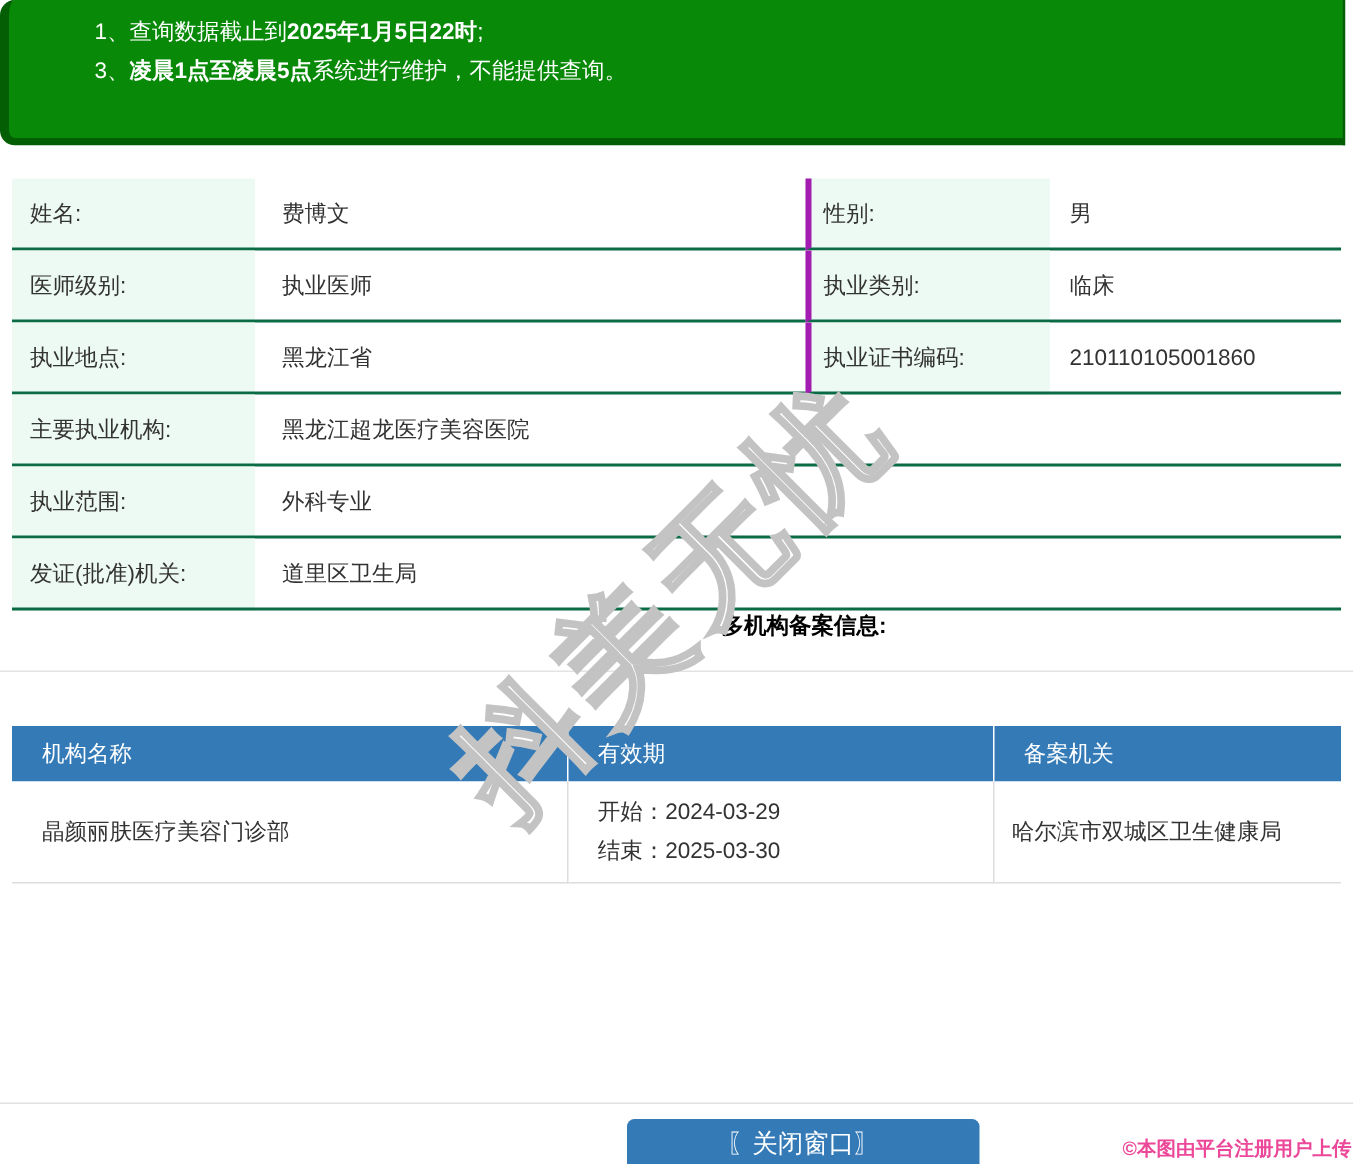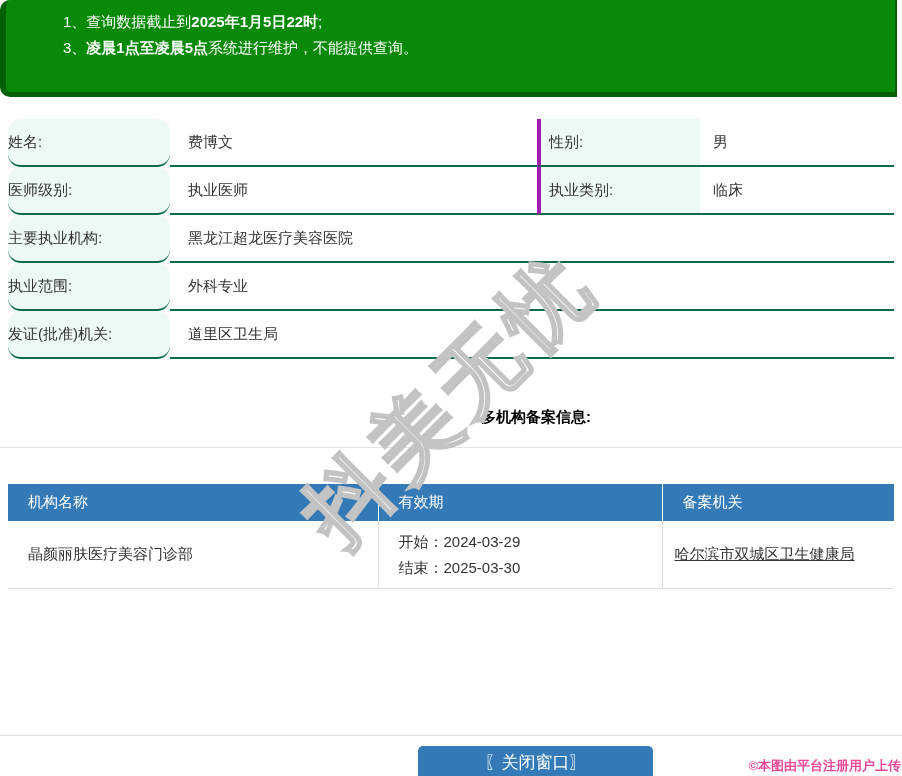--- a/index.html
+++ b/index.html
@@ -18,21 +18,21 @@
     padding:9px 0 0 57px;
   }
   .banner .nline b{font-weight:700;}
   
   .info-wrap{position:absolute;left:8px;top:119px;width:886px;}
   table{border-collapse:separate;border-spacing:0;width:886px;table-layout:fixed;}
   .info-tbl td{
     border-bottom:2px solid #0A6B45;height:44px;font-size:15px;vertical-align:middle;
     overflow:hidden;white-space:nowrap;
   }
-  .info-tbl td.lbl{background:#EDFAF3;padding-left:0;border-radius:13px;}
+  .info-tbl td.lbl{background:#EDFAF3;padding-left:12px;}
   .info-tbl td.lbl2{background:#EDFAF3;border-left:4px solid #a21caf;padding-left:8px;}
   .info-tbl td.val{padding-left:18px;}
   .info-tbl td.val2{padding-left:13px;}
   
   .section-title{
     position:absolute;top:408px;left:0;width:902px;box-sizing:border-box;padding-left:170px;
     text-align:center;font-size:15px;font-weight:bold;color:#000000;
   }
   .divider1{position:absolute;top:447px;left:0;width:902px;border-top:1px solid #E3E3E3;}
   
@@ -40,21 +40,21 @@
   .filing-tbl{border-collapse:collapse;}
   .filing-tbl th{
     background:#337AB7;color:#ffffff;font-weight:normal;font-size:15px;text-align:left;
     padding:9px 0 9px 20px;border-right:1px solid #ffffff;
   }
   .filing-tbl th:last-child{border-right:none;}
   .filing-tbl td{
     border-bottom:1px solid #DDDDDD;border-right:1px solid #DDDDDD;
     height:65px;font-size:15px;padding-left:20px;vertical-align:middle;background:#fff;
   }
-  .filing-tbl td:last-child{border-right:none;padding-left:12px;text-decoration:underline;}
+  .filing-tbl td:last-child{border-right:none;padding-left:12px;}
   .validity div{line-height:26px;}
   
   .footer-line{position:absolute;top:735px;left:0;width:902px;border-top:1px solid #E0E0E0;}
   .close-btn{
     position:absolute;left:418px;top:746px;width:235px;height:44px;
     background:#337AB7;border:none;border-radius:5px;color:#ffffff;
     font-size:17px;font-family:inherit;cursor:pointer;
     display:flex;align-items:center;justify-content:center;padding-bottom:12px;box-sizing:border-box;
   }
   .copyright{
@@ -86,20 +86,26 @@
       <td class="lbl">姓名:</td>
       <td class="val">费博文</td>
       <td class="lbl2">性别:</td>
       <td class="val2">男</td>
     </tr>
     <tr>
       <td class="lbl">医师级别:</td>
       <td class="val">执业医师</td>
       <td class="lbl2">执业类别:</td>
       <td class="val2">临床</td>
+    </tr>
+    <tr>
+      <td class="lbl">执业地点:</td>
+      <td class="val">黑龙江省</td>
+      <td class="lbl2">执业证书编码:</td>
+      <td class="val2">210110105001860</td>
     </tr>
     <tr>
       <td class="lbl">主要执业机构:</td>
       <td class="val" colspan="3">黑龙江超龙医疗美容医院</td>
     </tr>
     <tr>
       <td class="lbl">执业范围:</td>
       <td class="val" colspan="3">外科专业</td>
     </tr>
     <tr>

